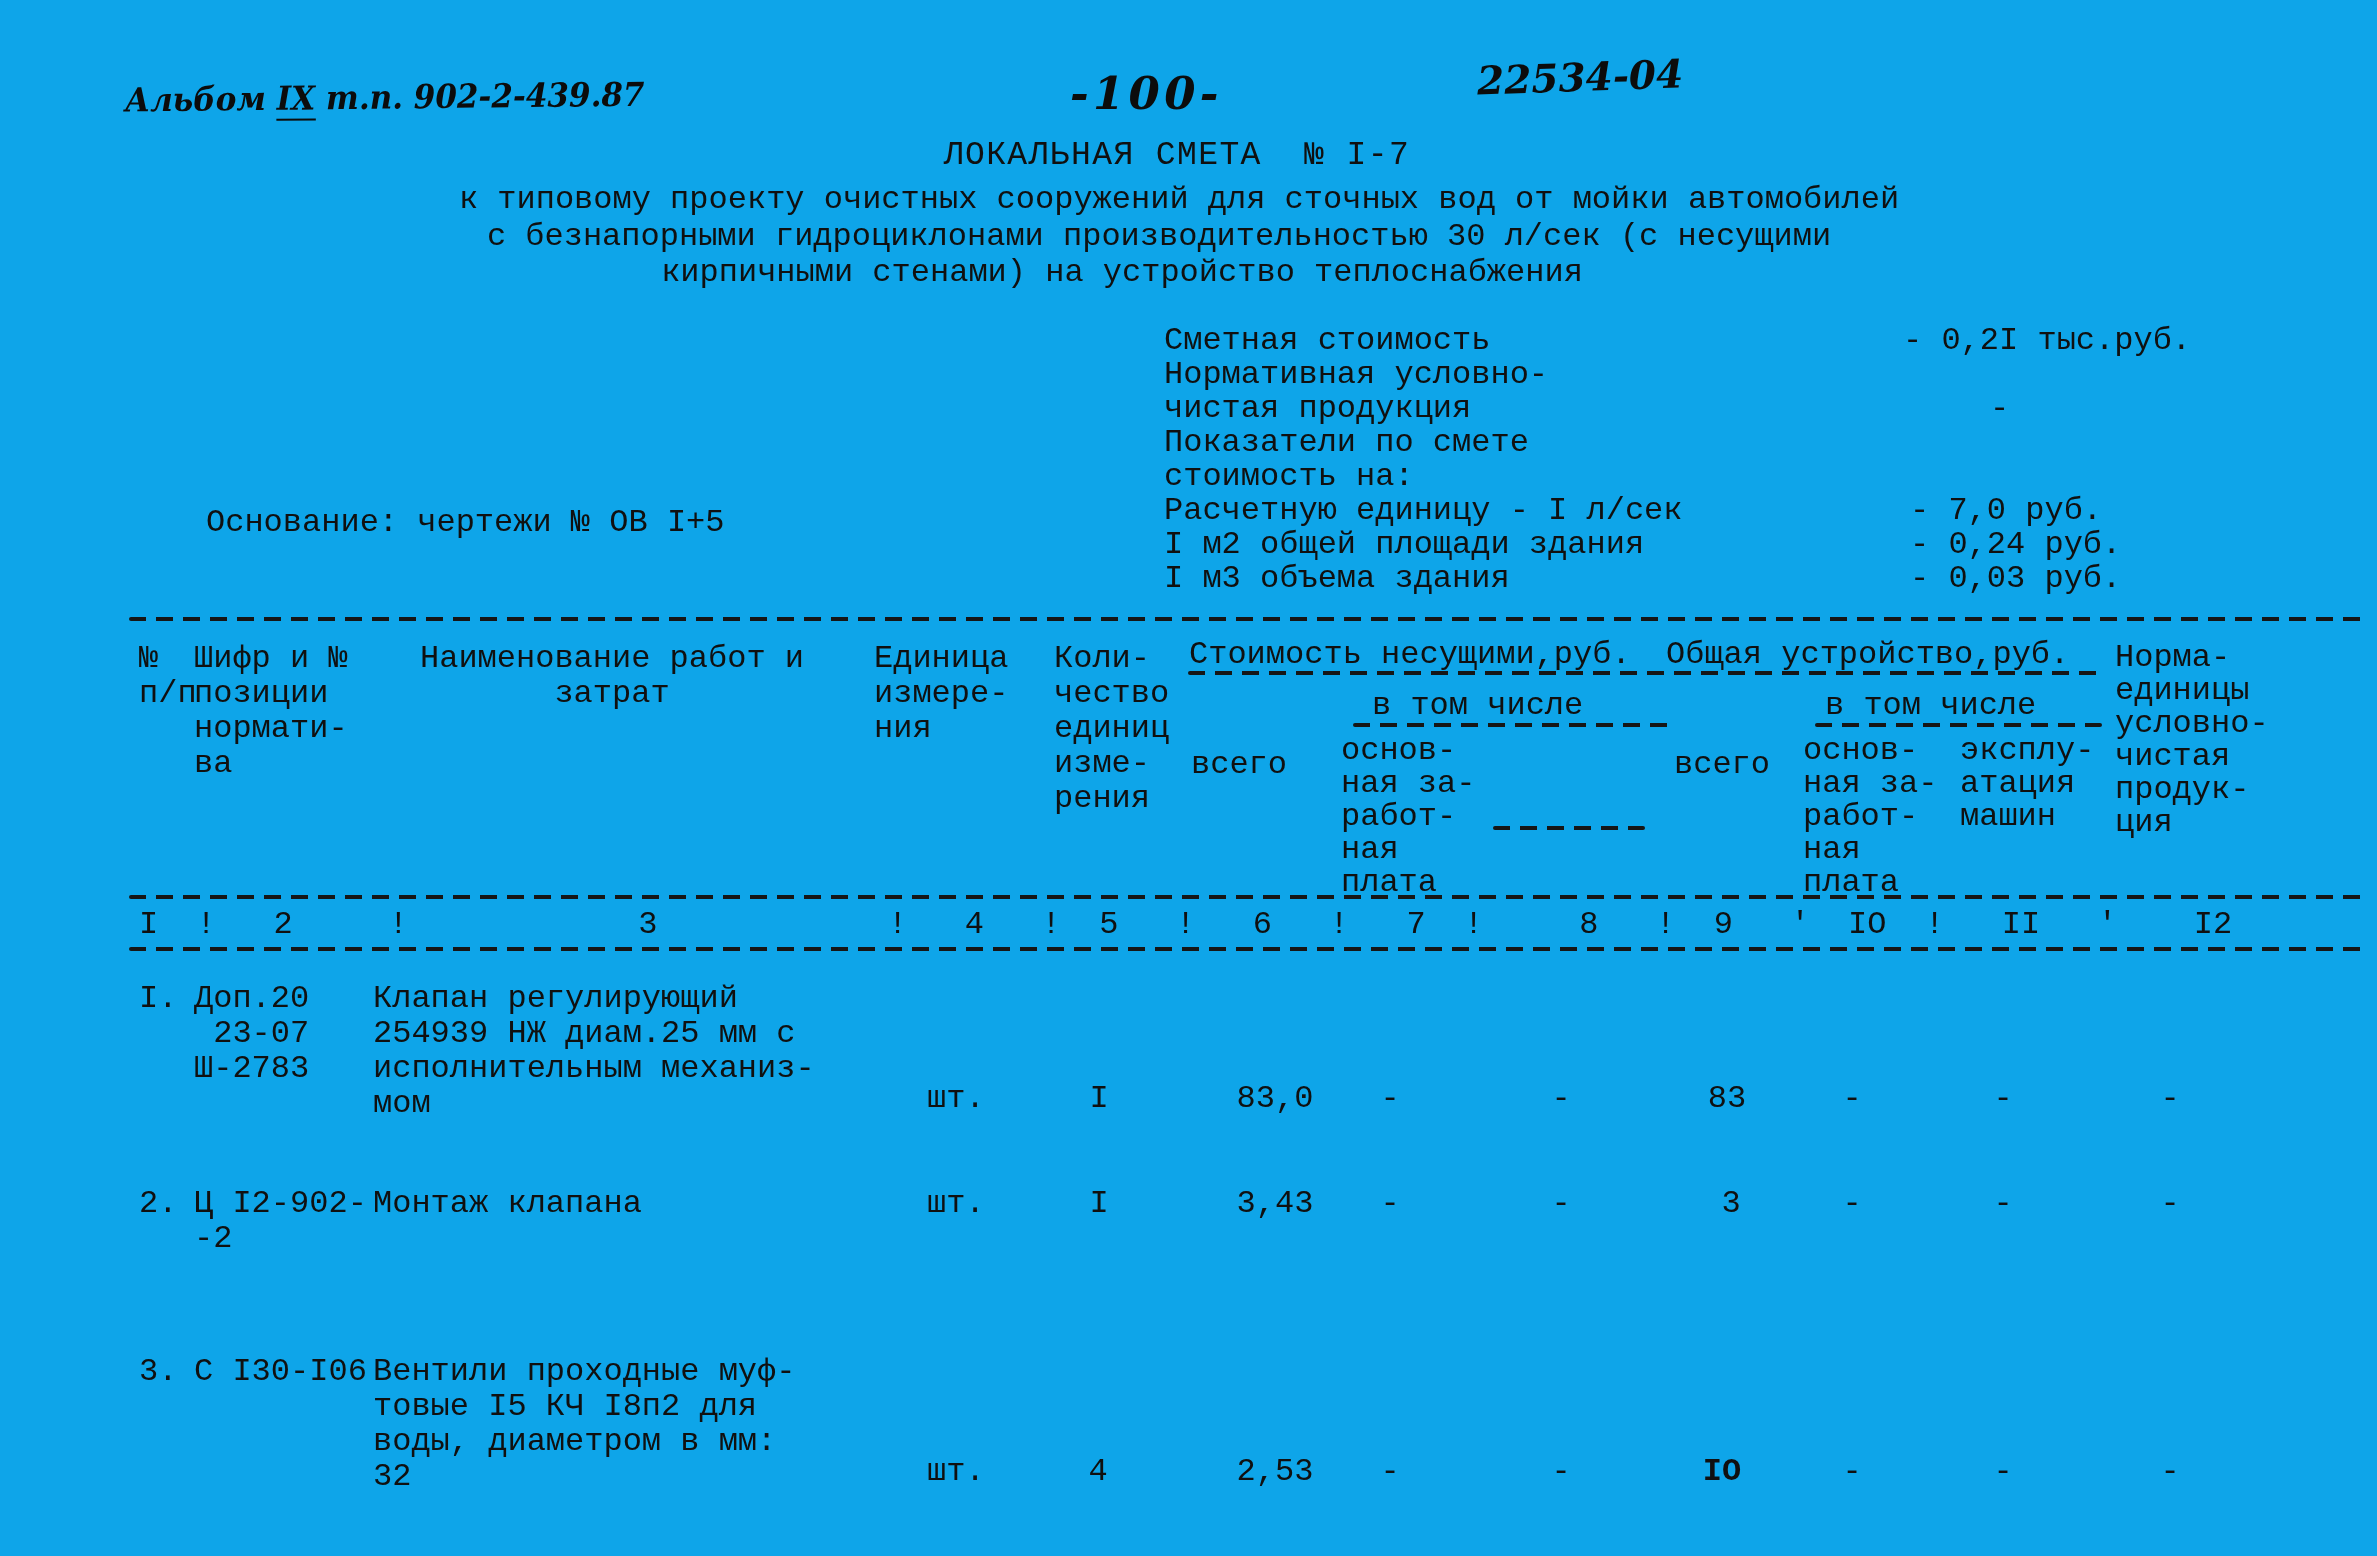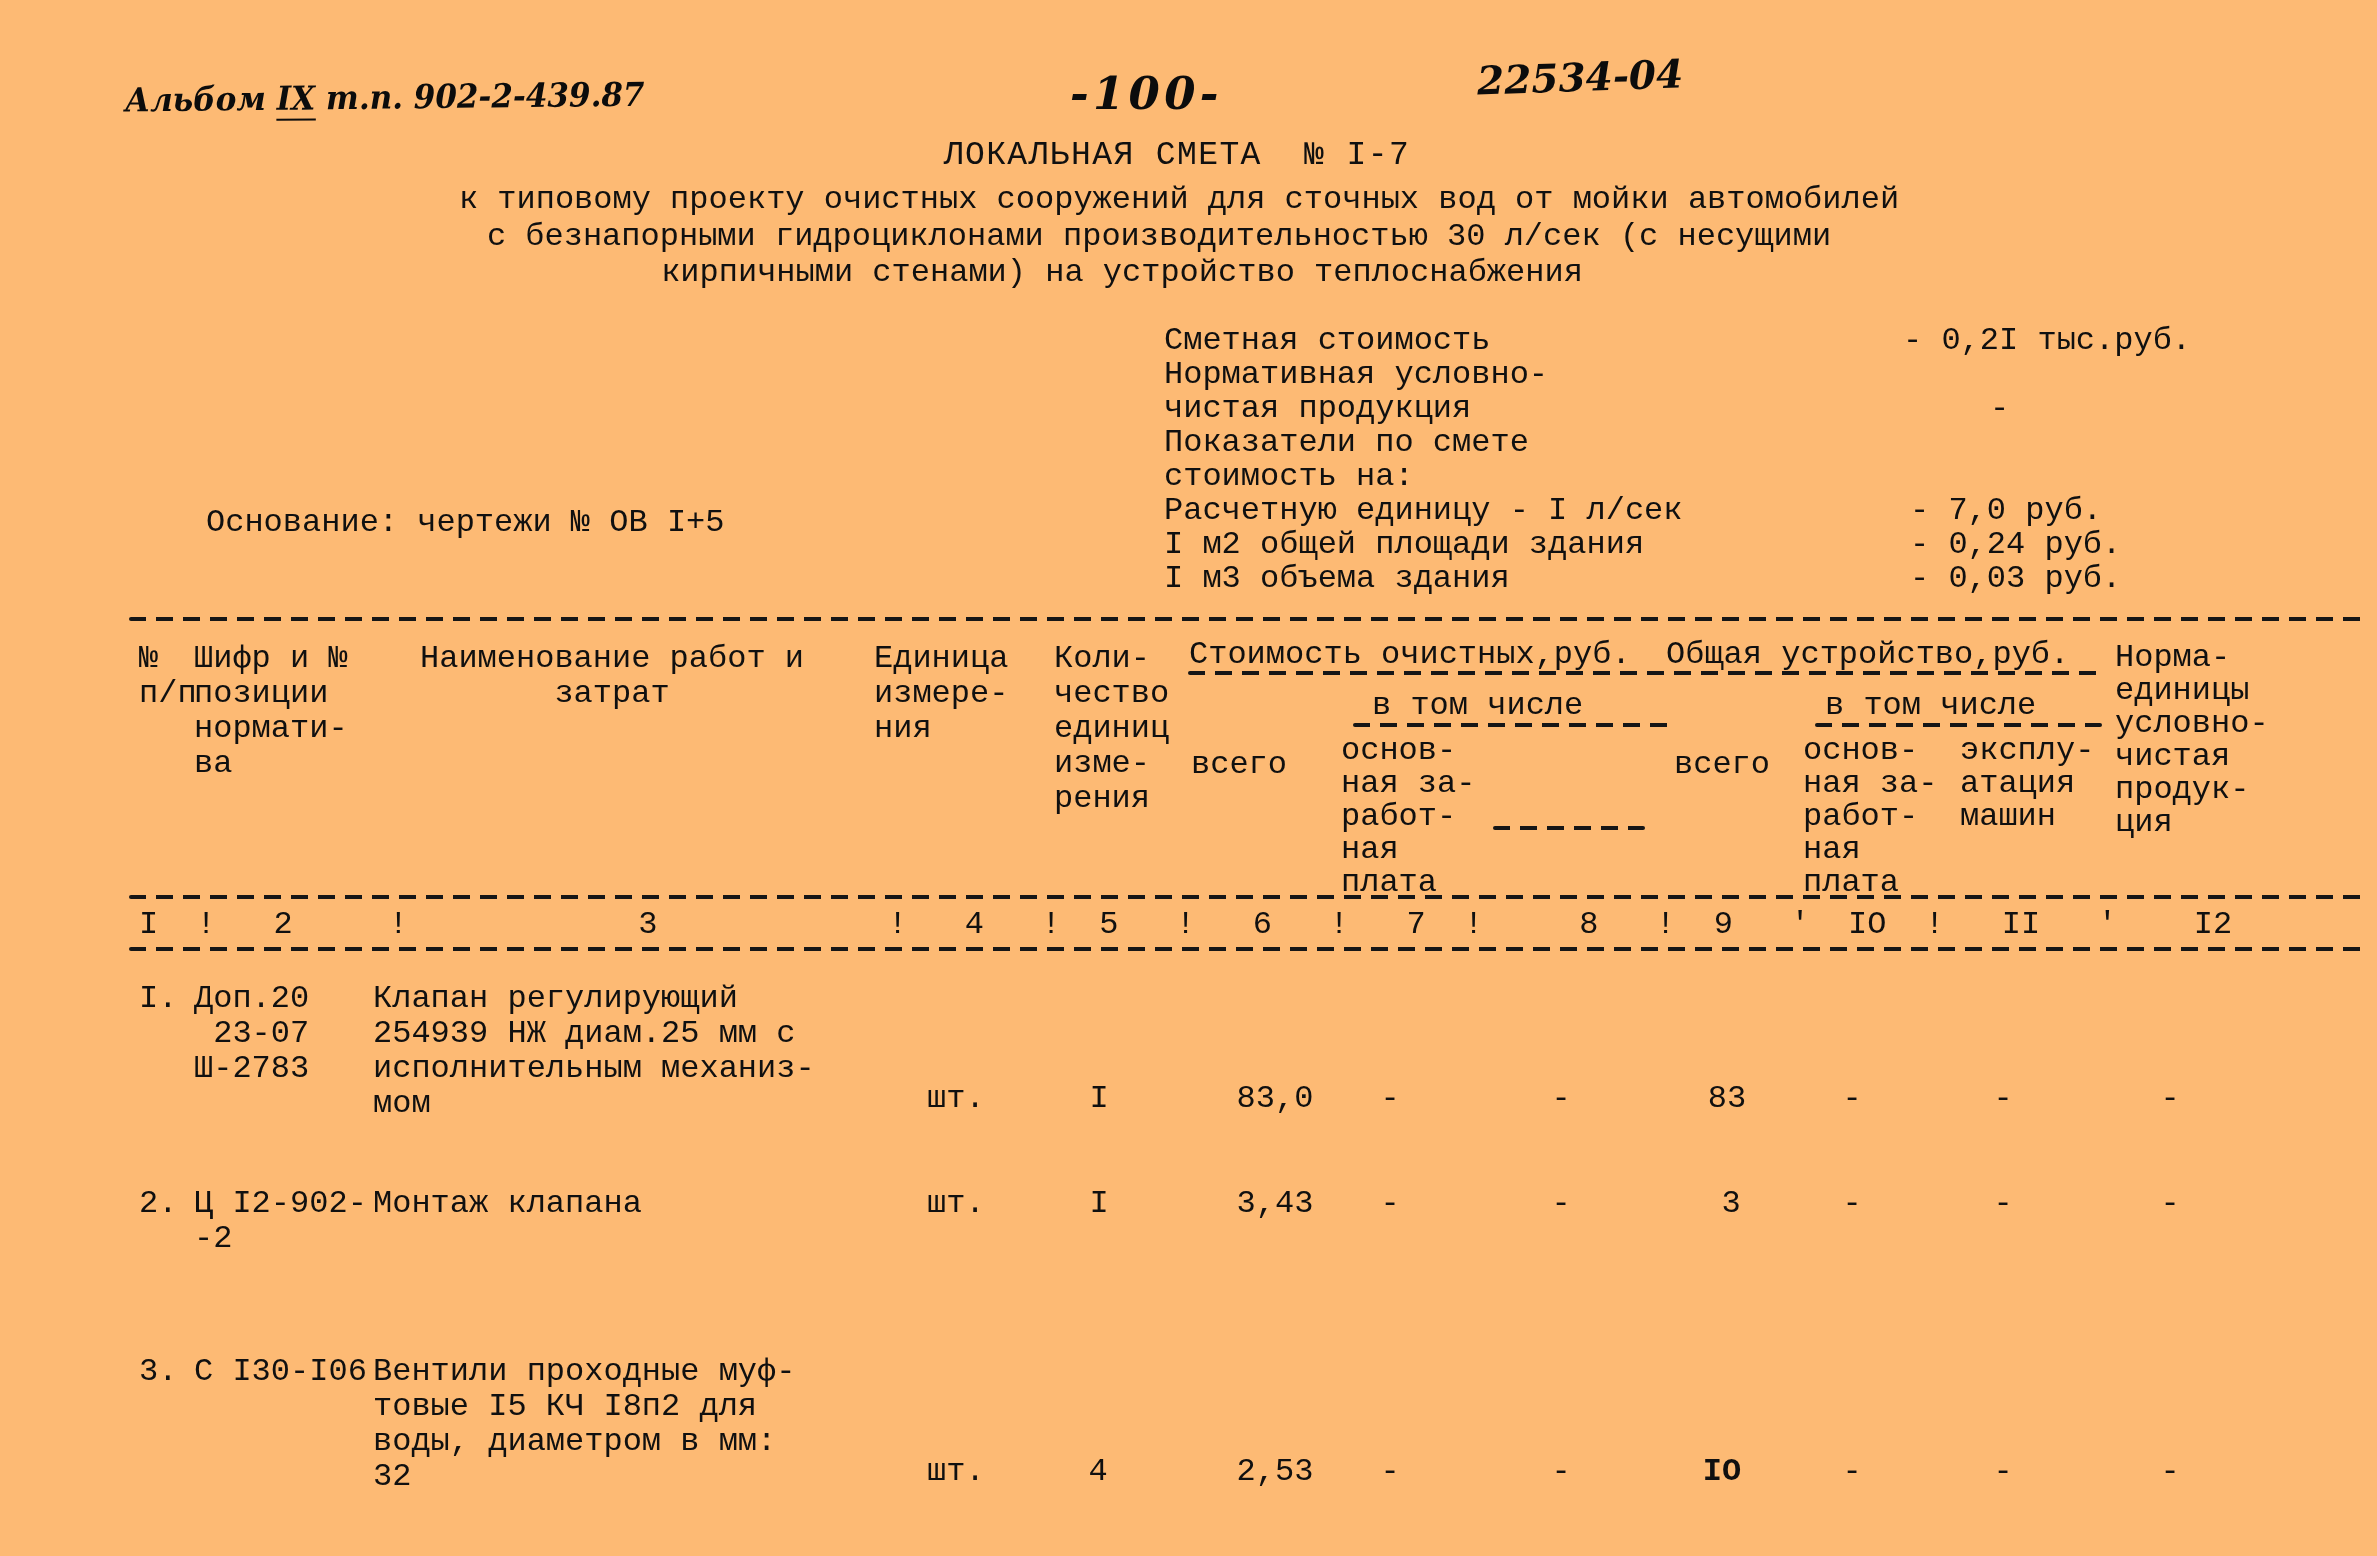--- a/index.html
+++ b/index.html
@@ -5,21 +5,21 @@
   html,body { margin:0; padding:0; }
   body {
     width:2377px; height:1557px;
     background:#f4f4f1;
     position:relative;
     overflow:hidden;
   }
   .page {
     position:absolute; left:0; top:0;
     width:2377px; height:1557px;
-    background:#fdba74;
+    background:#0ea5e9;
     color:#101010;
   }
   
   .tw {
     position:absolute;
     font-family:"Liberation Mono","DejaVu Sans Mono",monospace;
     font-size:32px; line-height:35px;
     color:#101010;
     white-space:pre;
     letter-spacing:0px;
@@ -96,21 +96,21 @@
   <div class="tw ctr" style="left:612px; top:641px;">Наименование работ и
 затрат</div>
   <div class="tw" style="left:874px; top:641px;">Единица
 измере-
 ния</div>
   <div class="tw" style="left:1054px; top:641px;">Коли-
 чество
 единиц
 изме-
 рения</div>
-  <div class="tw" style="left:1189px; top:637px;">Стоимость очистных,руб.</div>
+  <div class="tw" style="left:1189px; top:637px;">Стоимость несущими,руб.</div>
   <div class="tw" style="left:1666px; top:637px;">Общая устройство,руб.</div>
   <div class="tw" style="left:1372px; top:688px;">в том числе</div>
   <div class="tw" style="left:1825px; top:688px;">в том числе</div>
   <div class="tw" style="left:1191px; top:747px;">всего</div>
   <div class="tw lh45" style="left:1341px; top:734px;">основ-
 ная за-
 работ-
 ная
 плата</div>
   <div class="tw" style="left:1674px; top:747px;">всего</div>

